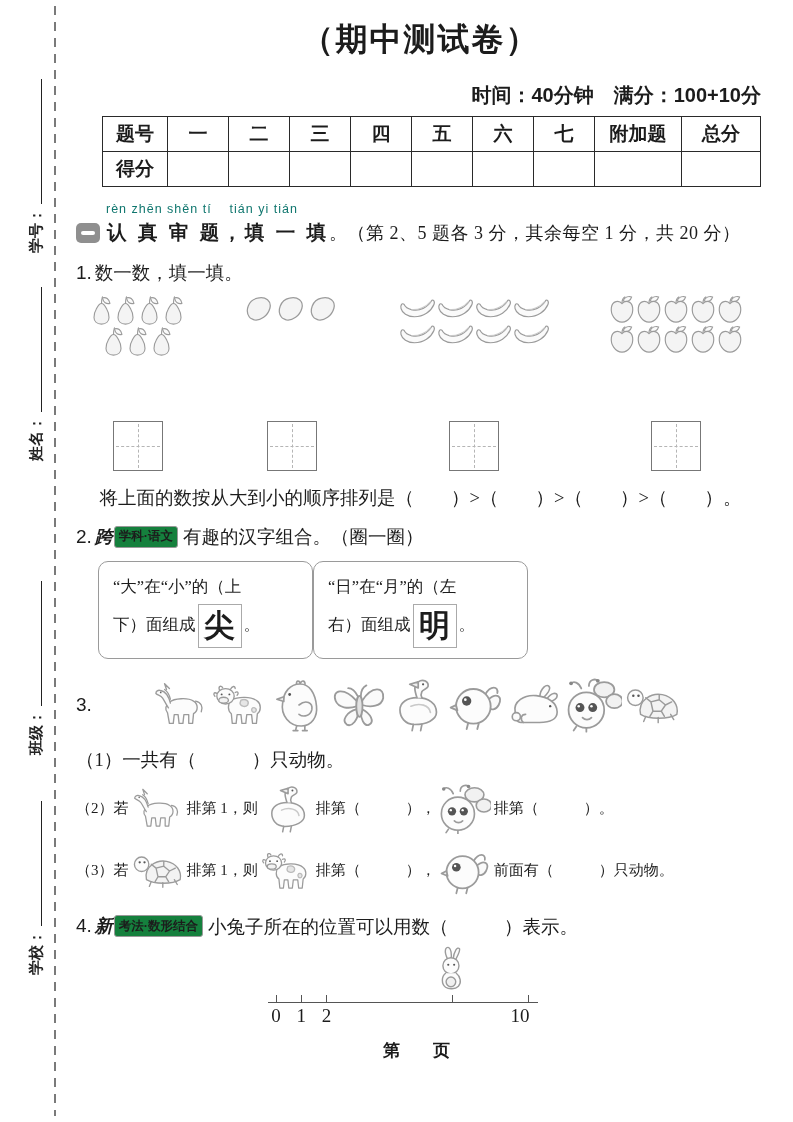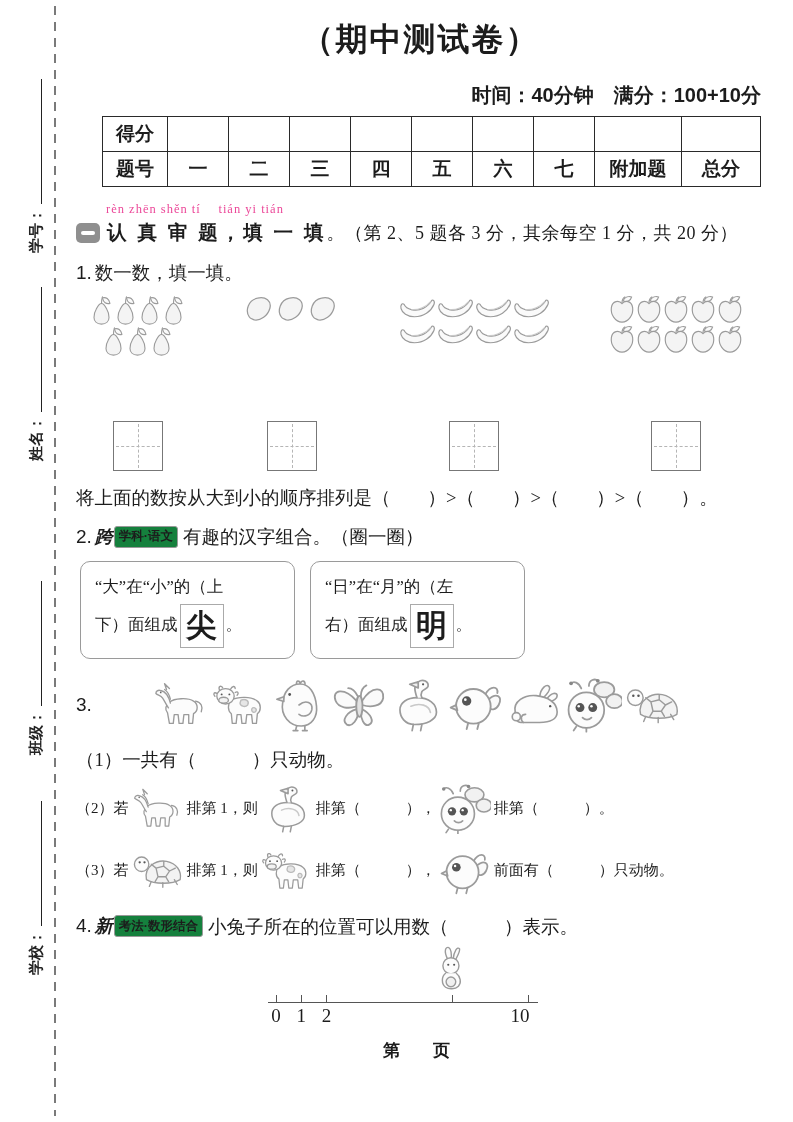--- a/index.html
+++ b/index.html
@@ -22,46 +22,46 @@
         font-weight:bold;font-size:20px;}
   
   table.score{border-collapse:collapse;margin:7px 0 0 26px;table-layout:fixed;}
   table.score td{border:1.6px solid #2a2a2a;height:34px;text-align:center;vertical-align:middle;
                  font-size:19px;font-weight:600;padding:0 2px;}
   table.score td:first-child{width:60px;}
   table.score td.num{width:56px;}
   table.score td.wide{width:82px;}
   table.score td.mid{width:74px;}
   
-  .pinyin{margin:14px 0 0 30px;font-family:Liberation Serif, serif;font-size:12.5px;
-          letter-spacing:1px;color:#ec4899;}
+  .pinyin{margin:14px 0 0 30px;font-family:Liberation Sans, sans-serif;font-size:12.5px;
+          letter-spacing:1px;color:#0f766e;}
   .sec-line{display:flex;align-items:center;margin-top:1px;}
   .sec-badge{width:24px;height:20px;border-radius:5px;background:#8f8f8f;position:relative;
              flex:0 0 auto;margin-right:7px;}
   .sec-badge i{position:absolute;left:5px;right:5px;top:8.5px;height:3.5px;border-radius:2px;background:#fff;}
-  .sec-bold{font-family:Liberation Serif, serif;font-weight:bold;font-size:19.5px;letter-spacing:3px;}
+  .sec-bold{font-family:Liberation Sans, sans-serif;font-weight:bold;font-size:19.5px;letter-spacing:3px;}
   .sec-note{font-size:18px;letter-spacing:0.5px;}
   .q-line{margin-top:14px;font-size:18.5px;display:flex;align-items:center;flex-wrap:wrap;}
   .q-num{font-family:"Liberation Sans",sans-serif;font-size:19px;margin-right:3px;}
   
   .badge-x{font-style:italic;font-weight:bold;font-size:18px;margin-right:1px;}
   .badge-box{border:1px solid #999;border-radius:3px;background:#15803d;font-size:12.5px;
              font-weight:600;padding:1.5px 4px;margin-right:5px;font-family:"Liberation Sans",sans-serif;}
   
   .fruit-area{display:flex;justify-content:space-between;align-items:stretch;
               margin-top:10px;padding:0 22px 0 14px;height:176px;}
   .fruit-group{display:flex;flex-direction:column;align-items:center;}
   .fruit-row{display:flex;gap:1px;}
   .fruit-row + .fruit-row{margin-top:1px;}
   .tian{width:48px;height:48px;border:1.6px solid #777;position:relative;margin-top:auto;}
   .tian .h{position:absolute;left:2px;right:2px;top:50%;border-top:1.5px dashed #b5b5b5;}
   .tian .v{position:absolute;top:2px;bottom:2px;left:50%;border-left:1.5px dashed #b5b5b5;}
-  .order-line{margin-top:14px;font-size:18.5px;}
-  
-  .cards{display:flex;gap:15px;margin:12px 0 0 4px;}
+  .order-line{margin-top:14px;font-size:18.5px;text-align:center;}
+  
+  .cards{display:flex;margin:12px 0 0 22px;}
   .card{border:1.2px solid #9a9a9a;border-radius:10px;width:187px;padding:8px 12px 10px 14px;
         font-size:16.5px;line-height:2.05;background:#fff;}
   .char-box{display:inline-block;width:42px;height:42px;border:1.2px solid #aaa;position:relative;
             text-align:center;line-height:42px;font-weight:bold;font-size:31px;vertical-align:middle;
             margin:0 2px;background:linear-gradient(transparent 49%,#ddd 49% 51%,transparent 51%);}
   
   .q3-head{display:flex;align-items:center;margin-top:18px;}
   .animal-strip{display:flex;align-items:flex-end;gap:3px;margin-left:58px;}
   .animal-strip svg{width:56px;height:56px;}
   .seg-line{display:flex;align-items:center;margin-top:12px;font-size:15px;white-space:nowrap;}
@@ -247,42 +247,42 @@
       <span class="fill-line"></span>
   </div>
 
   <div class="content">
     <div class="subtitle">（期中测试卷）</div>
     <div class="meta">时间：40分钟　满分：100+10分</div>
 
     <table class="score">
       <tbody>
           <tr>
-            <td>得分</td>
-            <td class="num"></td>
-            <td class="num"></td>
-            <td class="num"></td>
-            <td class="num"></td>
-            <td class="num"></td>
-            <td class="num"></td>
-            <td class="num"></td>
-            <td class="wide"></td>
-            <td class="mid"></td>
-          </tr>
-      <tr>
             <td>题号</td>
             <td class="num">一</td>
             <td class="num">二</td>
             <td class="num">三</td>
             <td class="num">四</td>
             <td class="num">五</td>
             <td class="num">六</td>
             <td class="num">七</td>
             <td class="wide">附加题</td>
             <td class="mid">总分</td>
+          </tr>
+      <tr>
+            <td>得分</td>
+            <td class="num"></td>
+            <td class="num"></td>
+            <td class="num"></td>
+            <td class="num"></td>
+            <td class="num"></td>
+            <td class="num"></td>
+            <td class="num"></td>
+            <td class="wide"></td>
+            <td class="mid"></td>
           </tr>
     </tbody>
       </table>
 
     <div class="pinyin">rèn zhēn shěn  tí　 tián  yi  tián</div>
     <div class="sec-line">
       <span class="sec-badge">
           <i></i>
         </span>
       <span class="sec-bold">认 真 审 题，填 一 填</span>

